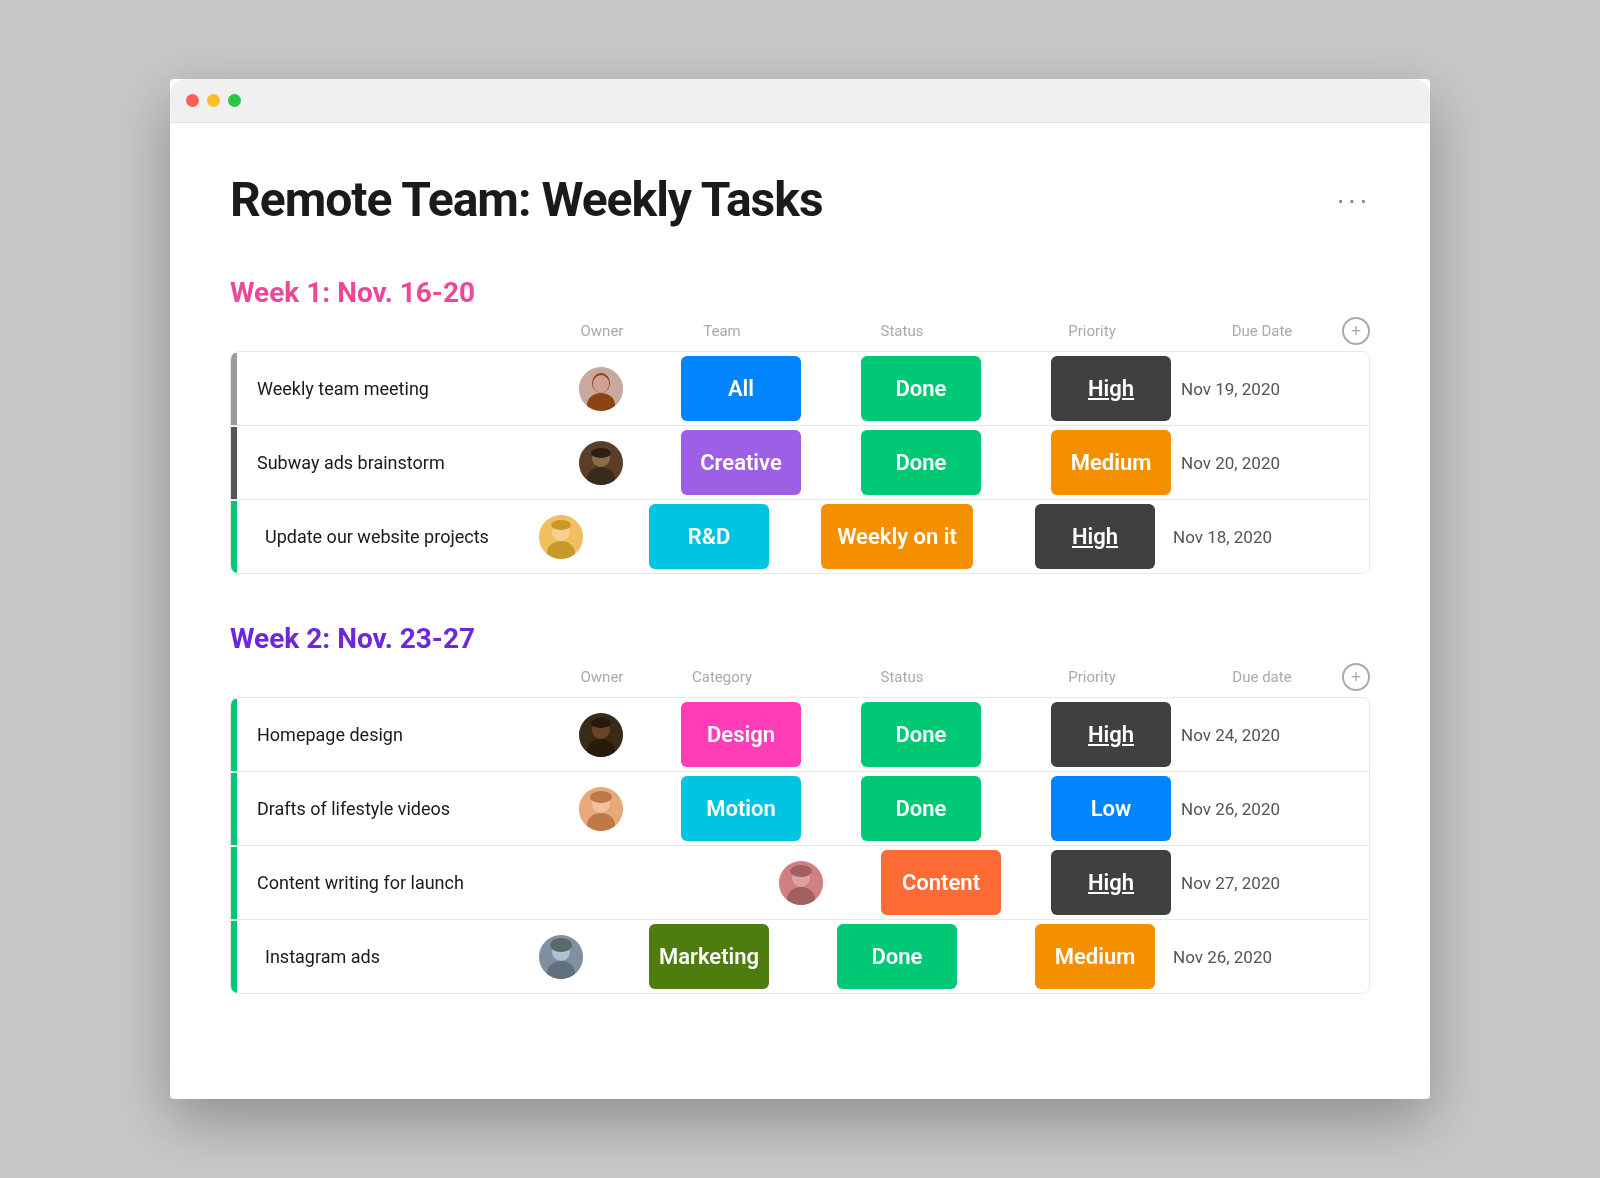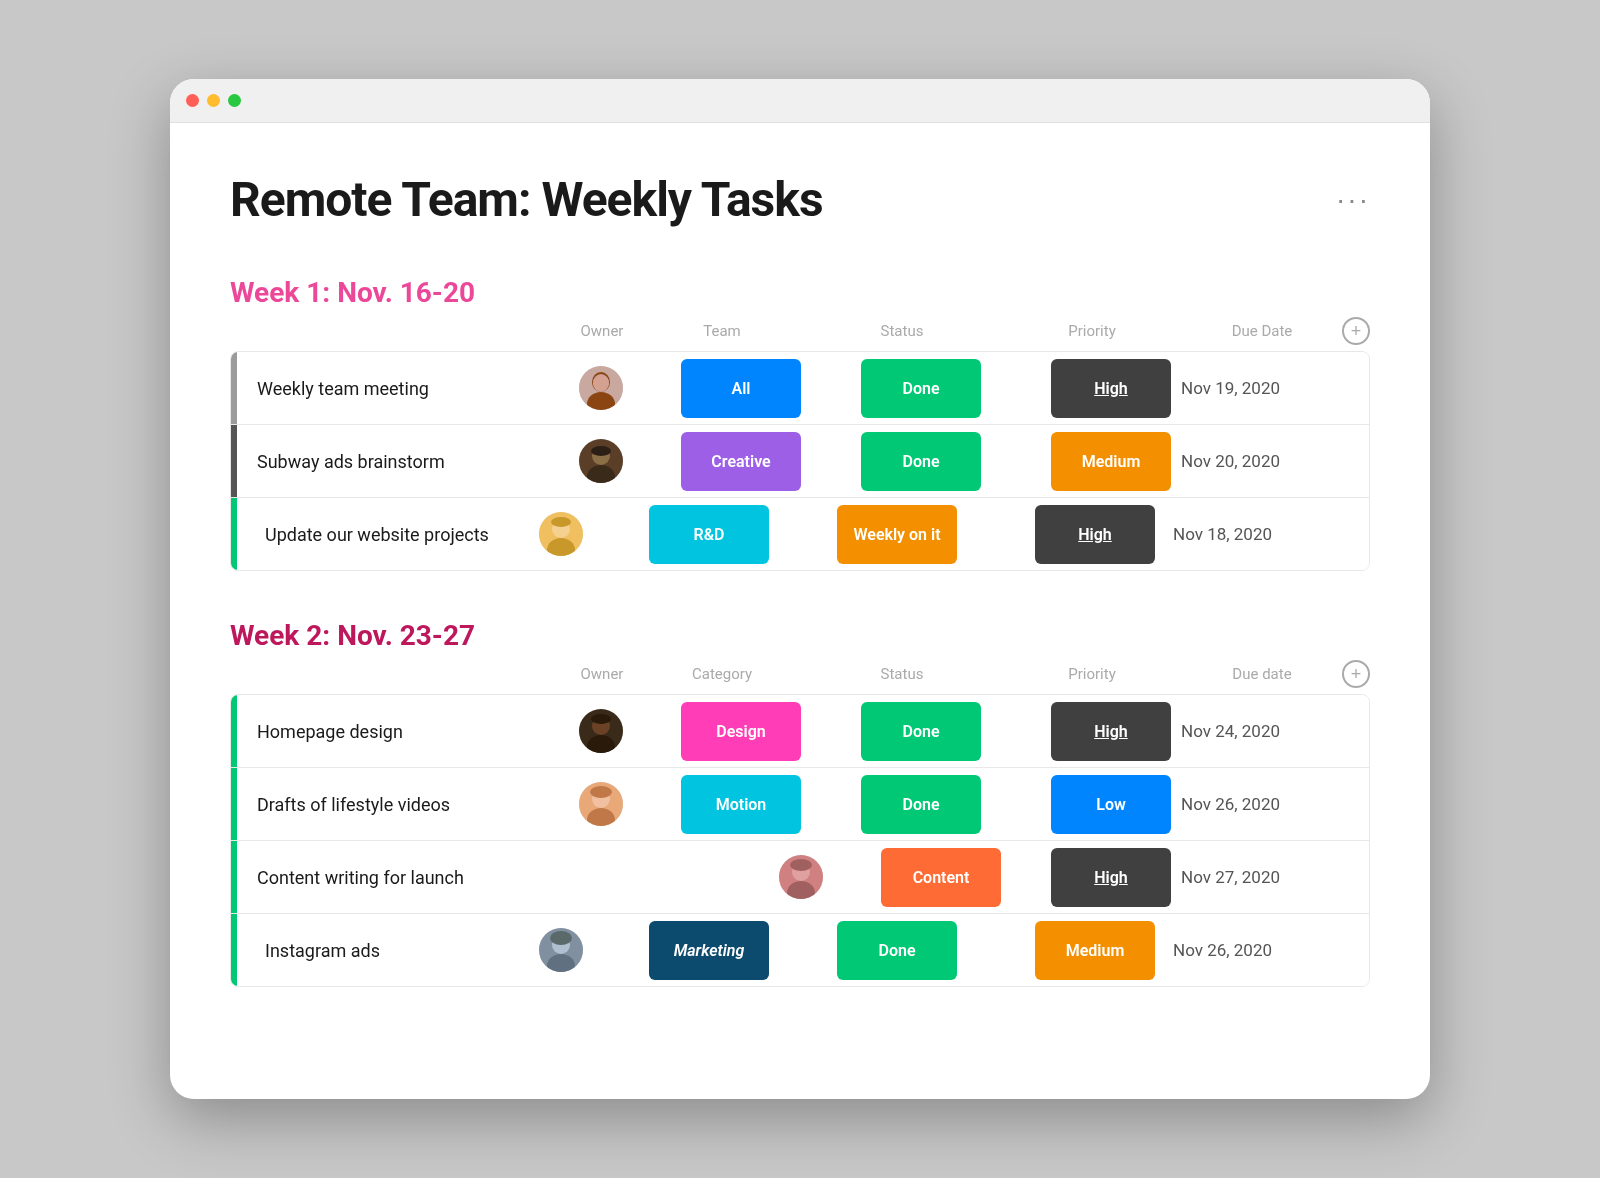--- a/index.html
+++ b/index.html
@@ -8,21 +8,21 @@
       background: #c8c8c8;
       display: flex;
       justify-content: center;
       align-items: center;
       min-height: 100vh;
       font-family: -apple-system, BlinkMacSystemFont, 'Segoe UI', Roboto, sans-serif;
     }
 
     .window {
       background: #ffffff;
-      border-radius: 24px;
+      border-radius: 4px;
       width: 1260px;
       min-height: 1020px;
       box-shadow: 0 20px 60px rgba(0,0,0,0.3);
       overflow: hidden;
       position: relative;
     }
 
     .window-chrome {
       background: #f0f0f0;
       height: 44px;
@@ -79,21 +79,21 @@
       margin-bottom: 48px;
     }
 
     .section-title {
       font-size: 28px;
       font-weight: 700;
       color: #ec4899;
     }
 
     .section-title.green {
-      color: #be185d;
+      color: #6d28d9;
     }
 
     .add-col-btn {
       width: 28px;
       height: 28px;
       border-radius: 50%;
       border: 2px solid #aaa;
       background: none;
       color: #aaa;
       font-size: 18px;
@@ -175,38 +175,38 @@
     .badge-cell.status-cell { width: 200px; }
     .badge-cell.priority-cell { width: 180px; }
 
     .badge {
       display: inline-flex;
       align-items: center;
       justify-content: center;
       border-radius: 6px;
       padding: 20px 16px;
       color: white;
-      font-size: 16px;
+      font-size: 22px;
       font-weight: 600;
       min-width: 120px;
       min-height: 48px;
       margin-left: 40px;
     }
 
     .badge.blue { background: #0085ff; }
     .badge.purple { background: #9c5fe6; }
     .badge.teal { background: #00c4e0; }
     .badge.pink { background: #ff3db6; }
     .badge.green { background: #00c875; }
     .badge.orange { background: #f49000; }
     .badge.red { background: #404040; text-decoration: underline; }
     .badge.blue-bright { background: #0085ff; }
     .badge.stuck-red { background: #e2445c; }
     .badge.content-orange { background: #ff6b35; }
-    .badge.marketing-green { background: #0c4a6e; font-style: italic; }
+    .badge.marketing-green { background: #4d7c0f; }
 
     .date-text {
       font-size: 17px;
       color: #555;
       width: 160px;
       text-align: left;
     }
 
     .spacer-cell {
       width: 28px;

